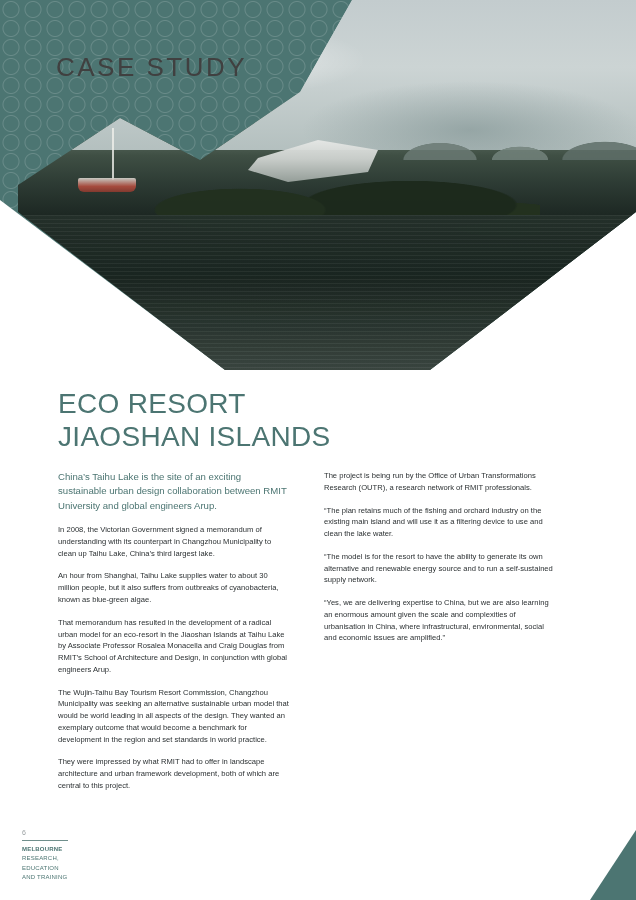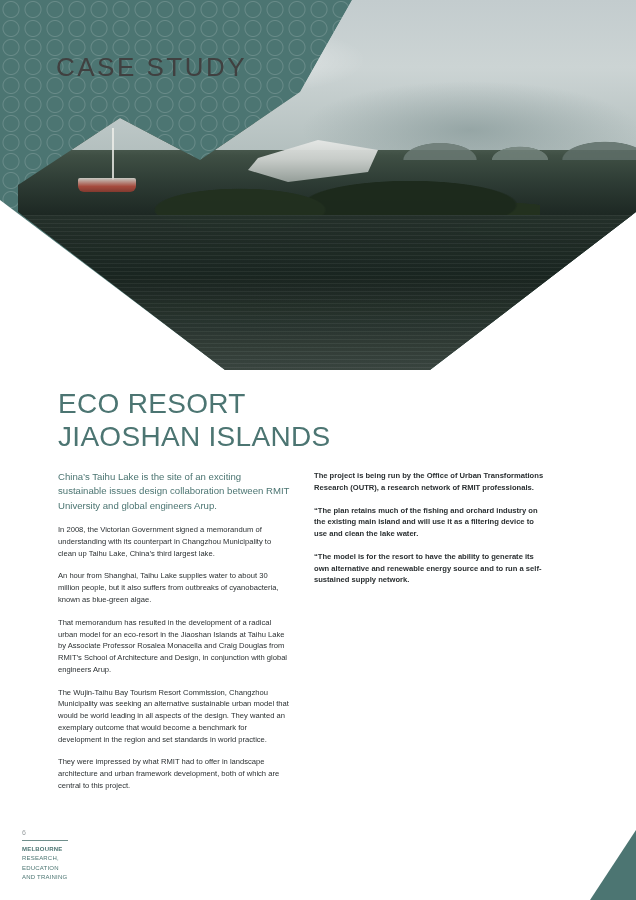--- a/index.html
+++ b/index.html
@@ -174,21 +174,21 @@
   .headline div { white-space: nowrap; }
 
   
   .col {
     position: absolute;
     top: 470px;
     width: 232px;
     color: #2f3436;
   }
   .col-left { left: 58px; }
-  .col-right { left: 314px; font-weight: bold; }
+  .col-right { left: 324px; }
 
   .lede {
     color: #4c7572;
     font-size: 9.6px;
     line-height: 1.5;
     margin: 0 0 11px 0;
   }
   p.body {
     font-size: 7.6px;
     line-height: 1.55;
@@ -250,32 +250,33 @@
   </div>
   <div class="title">CASE STUDY</div>
 </div>
 
 <div class="headline">
   <div>ECO RESORT</div>
   <div>JIAOSHAN ISLANDS</div>
 </div>
 
 <div class="col col-left">
-  <p class="lede">China’s Taihu Lake is the site of an exciting sustainable issues design collaboration between RMIT University and global engineers Arup.</p>
+  <p class="lede">China’s Taihu Lake is the site of an exciting sustainable urban design collaboration between RMIT University and global engineers Arup.</p>
   <p class="body">In 2008, the Victorian Government signed a memorandum of understanding with its counterpart in Changzhou Municipality to clean up Taihu Lake, China’s third largest lake.</p>
   <p class="body">An hour from Shanghai, Taihu Lake supplies water to about 30 million people, but it also suffers from outbreaks of cyanobacteria, known as blue-green algae.</p>
   <p class="body">That memorandum has resulted in the development of a radical urban model for an eco-resort in the Jiaoshan Islands at Taihu Lake by Associate Professor Rosalea Monacella and Craig Douglas from RMIT’s School of Architecture and Design, in conjunction with global engineers Arup.</p>
   <p class="body">The Wujin-Taihu Bay Tourism Resort Commission, Changzhou Municipality was seeking an alternative sustainable urban model that would be world leading in all aspects of the design. They wanted an exemplary outcome that would become a benchmark for development in the region and set standards in world practice.</p>
   <p class="body">They were impressed by what RMIT had to offer in landscape architecture and urban framework development, both of which are central to this project.</p>
 </div>
 
 <div class="col col-right">
   <p class="body">The project is being run by the Office of Urban Transformations Research (OUTR), a research network of RMIT professionals.</p>
   <p class="body">“The plan retains much of the fishing and orchard industry on the existing main island and will use it as a filtering device to use and clean the lake water.</p>
   <p class="body">“The model is for the resort to have the ability to generate its own alternative and renewable energy source and to run a self-sustained supply network.</p>
+  <p class="body">“Yes, we are delivering expertise to China, but we are also learning an enormous amount given the scale and complexities of urbanisation in China, where infrastructural, environmental, social and economic issues are amplified.”</p>
 </div>
 
 <div class="page-num">6</div>
 <div class="footer-rule"></div>
 <div class="footer-logo">
   <div class="brand">MELBOURNE</div>
   <div>RESEARCH,</div>
   <div>EDUCATION</div>
   <div>AND TRAINING</div>
 </div>

